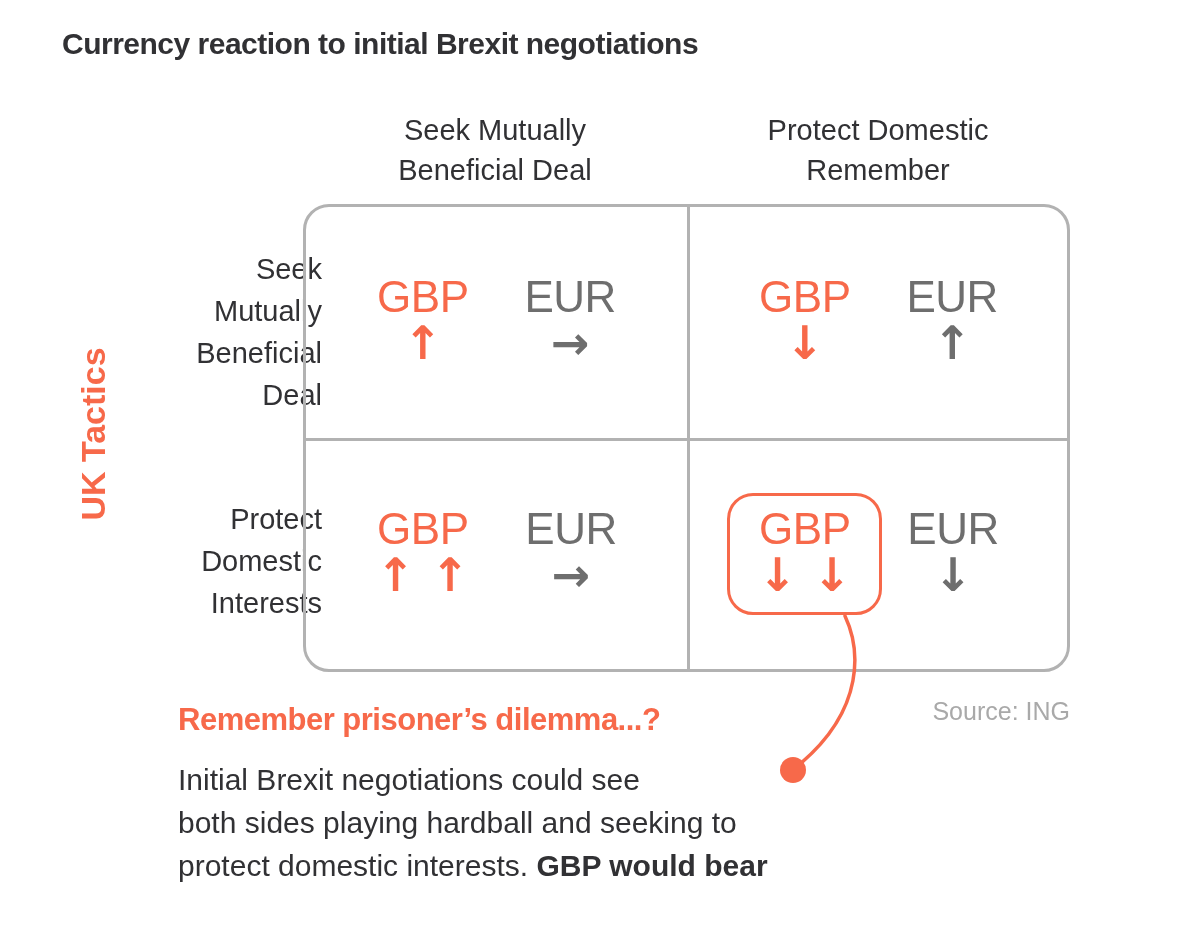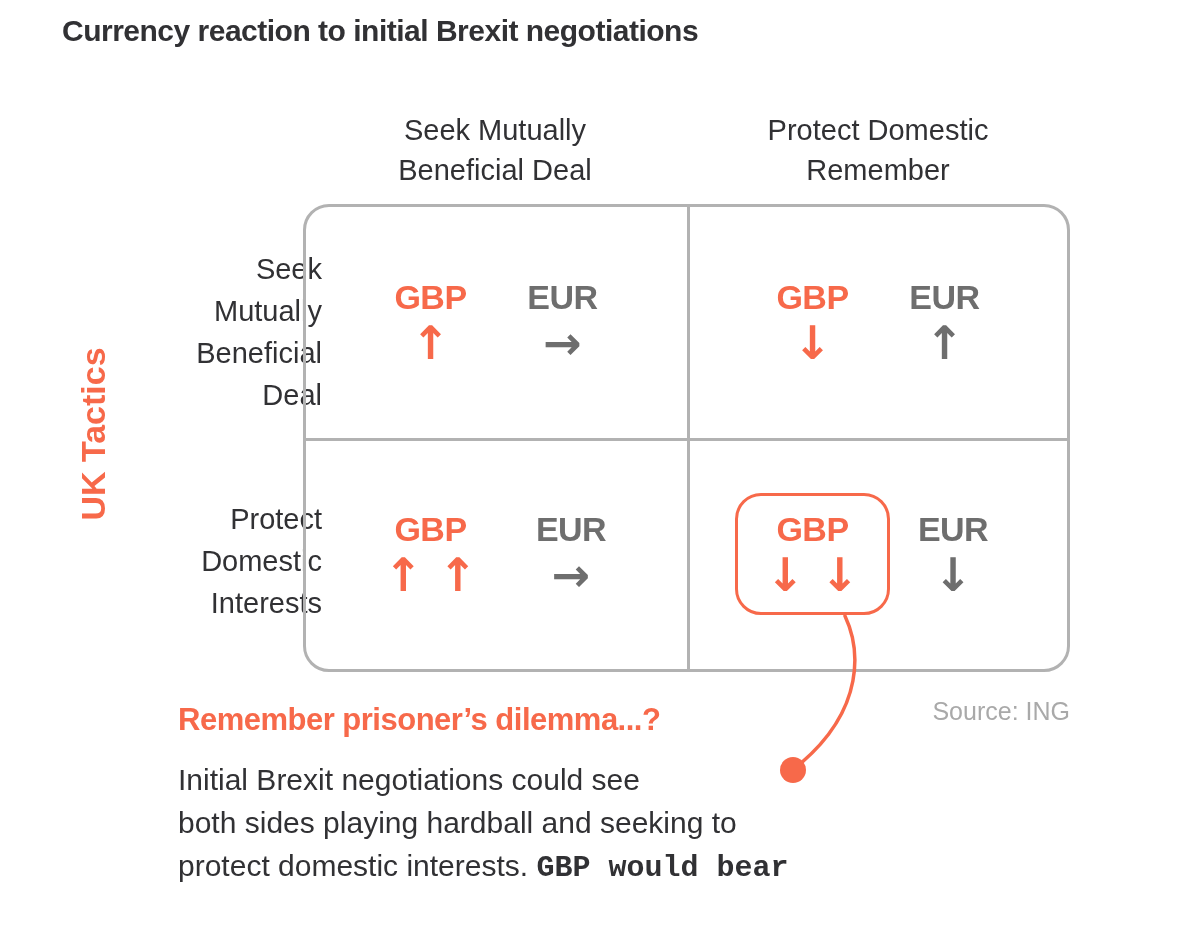--- a/index.html
+++ b/index.html
@@ -16,21 +16,21 @@
   }
   .canvas {
     position: relative;
     width: 1183px;
     height: 945px;
     background: #ffffff;
     overflow: hidden;
   }
   .title {
     position: absolute;
-    left: 62px; top: 14px;
+    left: 62px; top: 27px;
     font-size: 30px;
     font-weight: bold;
     color: var(--dark);
     letter-spacing: -0.5px;
     text-align: right;
   }
   .eu-axis {
     position: absolute;
     left: 686px; top: 88px;
     transform: translate(-50%, -50%);
@@ -106,22 +106,22 @@
     align-items: flex-start;
   }
   .currency {
     position: relative;
     display: flex;
     flex-direction: column;
     align-items: center;
     min-width: 76px;
   }
   .ccy-label {
-    font-size: 34px;
-    font-weight: bold;
+    font-size: 44px;
+    font-weight: normal;
     line-height: 40px;
     letter-spacing: -0.5px;
   }
   .ccy-arrows {
     font-family: "DejaVu Sans", sans-serif;
     font-size: 46px;
     font-weight: bold;
     line-height: 52px;
     white-space: nowrap;
   }
@@ -157,21 +157,21 @@
     letter-spacing: -0.5px;
   }
   .callout-body {
     position: absolute;
     left: 178px; top: 758px;
     width: 720px;
     font-size: 30px;
     line-height: 43px;
     color: var(--dark);
   }
-  .callout-body .bold { font-weight: bold; font-family: Liberation Mono, monospace; }
+  .callout-body .bold { font-weight: bold; }
 </style>
 </head>
 <body>
 
 <div class="canvas">
 
   <div class="title">Currency reaction to initial Brexit negotiations</div>
 
 
   <div class="col-header c0">Seek Mutually

